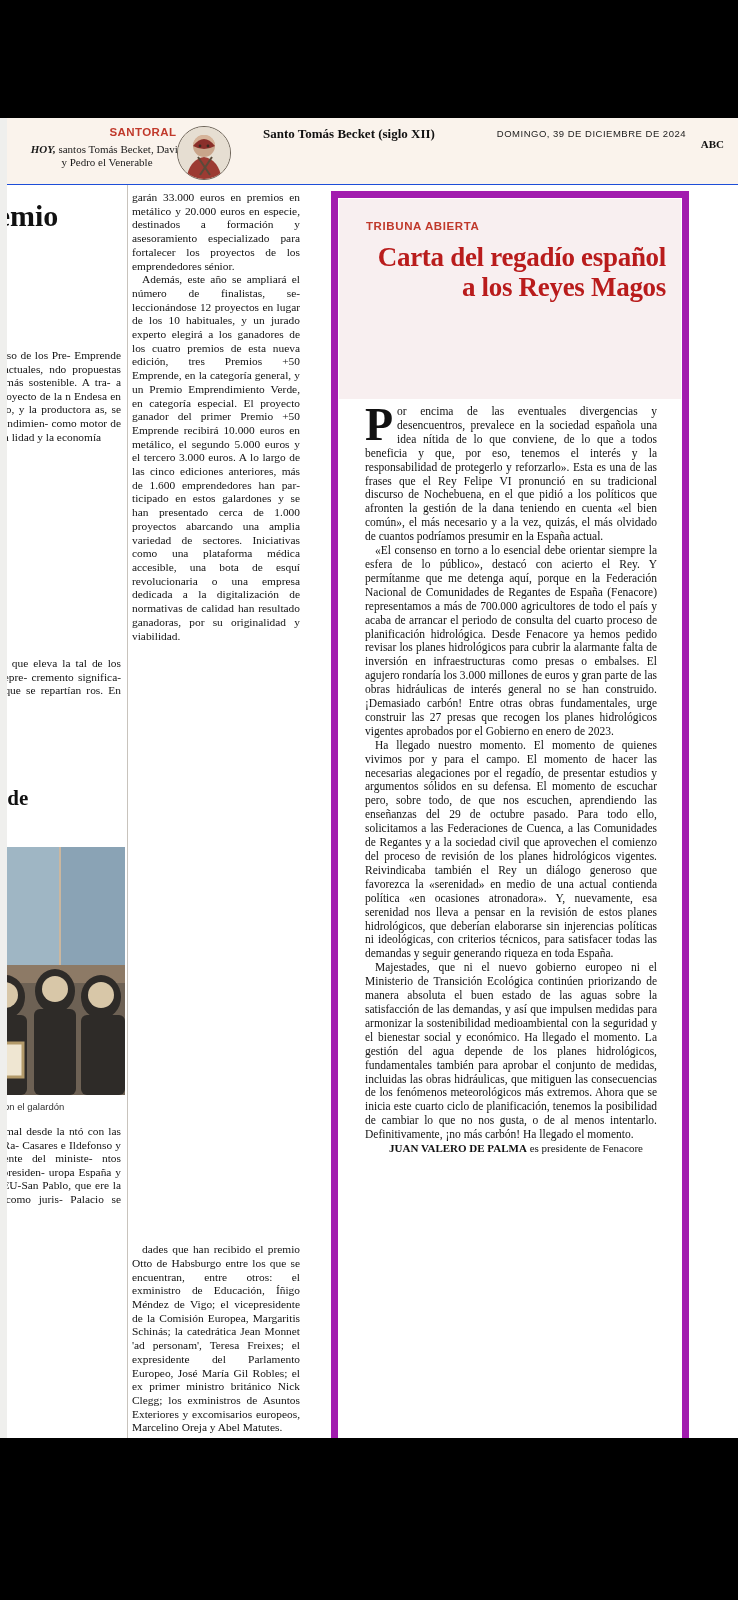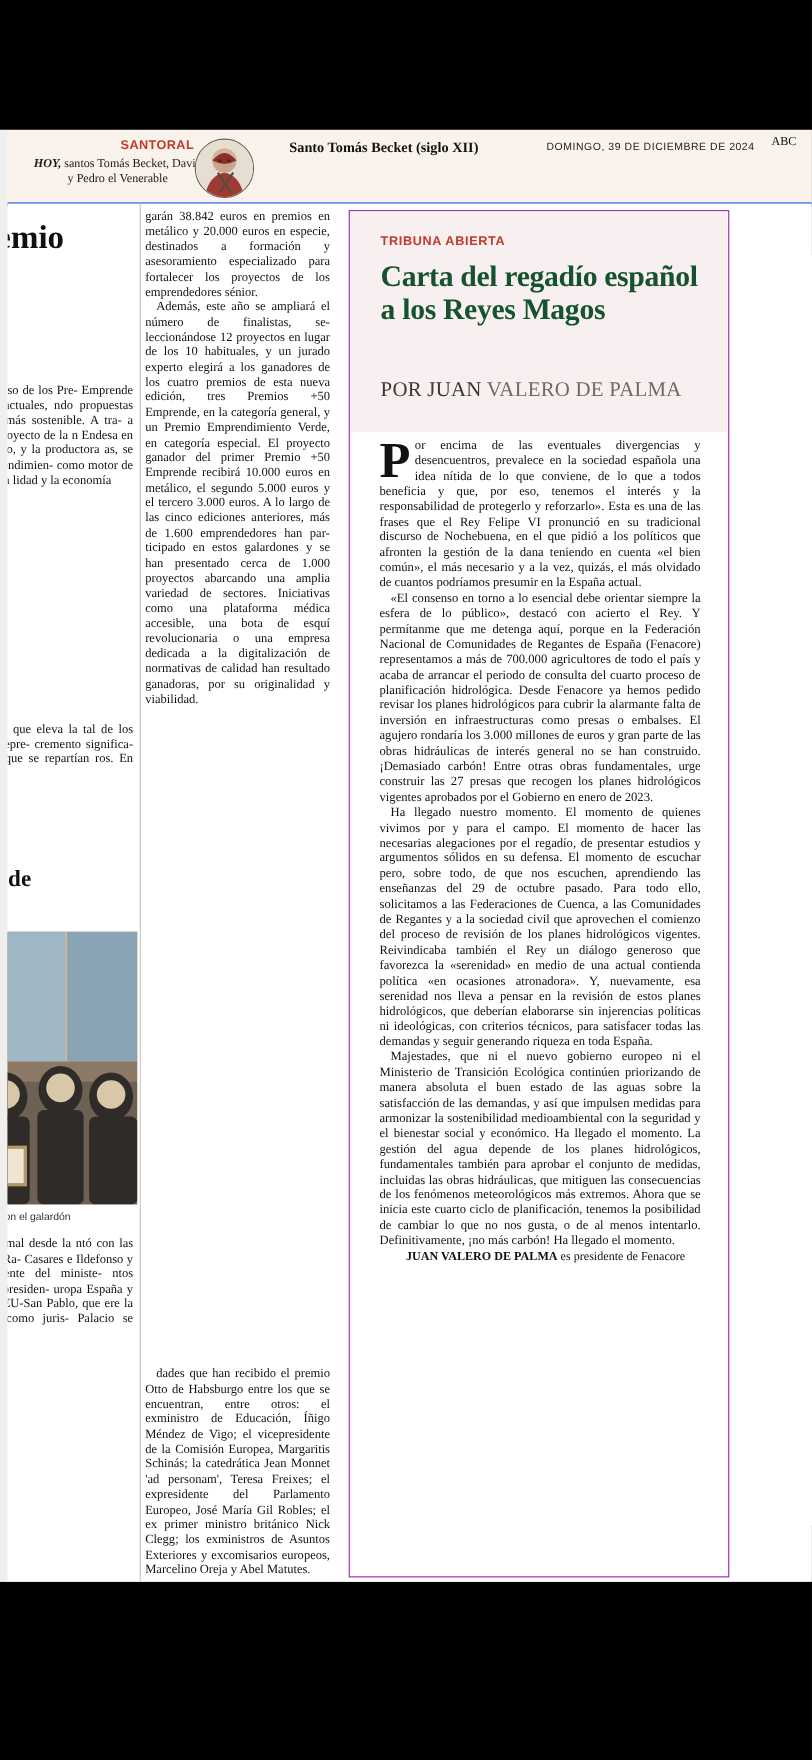--- a/index.html
+++ b/index.html
@@ -98,23 +98,23 @@
     right: 52px;
     top: 10px;
     font-family: "Liberation Sans", sans-serif;
     font-size: 9.5px;
     letter-spacing: 0.5px;
     color: #1a1a1a;
   }
   .masthead-abc {
     position: absolute;
     right: 14px;
-    top: 5px;
-    font-family: "Liberation Serif", serif;
-    font-weight: normal;
+    top: 20px;
+    font-family: "Liberation Serif", serif;
+    font-weight: bold;
     font-size: 11px;
     color: #111;
   }
 
   
   .body-area {
     position: absolute;
     left: 7px;
     top: 67px;
     width: 731px;
@@ -224,25 +224,25 @@
     line-height: 13.7px;
     text-align: justify;
     color: #111;
     text-indent: 0;
   }
   .col-mid p + p { text-indent: 10px; }
 
   
   .tribuna {
     position: absolute;
-    left: 310px;
+    left: 324px;
     top: 6px;
     width: 344px;
     height: 1241px;
-    border: 1px solid #a21caf;
+    border: 7px solid #a21caf;
     background: #ffffff;
   }
   .tribuna-tint {
     position: absolute;
     left: 1px;
     top: 1px;
     width: 342px;
     height: 200px;
     background: #f8eff0;
   }
@@ -258,22 +258,23 @@
   }
   .tribuna-title {
     position: absolute;
     left: 28px;
     top: 44px;
     width: 300px;
     font-family: "Liberation Serif", serif;
     font-weight: bold;
     font-size: 27px;
     line-height: 30px;
-    color: #14532d;
+    color: #b91c1c;
     letter-spacing: -0.3px;
+    text-align: right;
   }
   .tribuna-author {
     position: absolute;
     left: 28px;
     top: 152px;
     width: 300px;
     font-family: "Liberation Serif", serif;
     font-size: 19px;
     color: #6e6a66;
     letter-spacing: 0.2px;
@@ -387,32 +388,29 @@
           <rect x="98" y="196" width="46" height="34" fill="#efe6d2" stroke="#b39a6a" stroke-width="3"></rect>
         </svg>
       </div>
       <div class="clip-caption">istra de Asuntos Exteriores, con el galardón</div>
       <div class="clip-body3">datio' se desarrolló a informal desde la ntó con las interven- los embajadores Ra- Casares e Ildefonso y quienes destacaron l frente del ministe- ntos exteriores y de errril, vicepresiden- uropa España y pro- derecho en la Uni- CEU-San Pablo, que ere la premiada des- u faceta como juris- Palacio se incorpo- lista de personali-</div>
     </div>
 
     <div class="vrule" style="left:120px; top:0; height:1253px;"></div>
 
     <div class="col-mid">
-      <p>garán 38.842 euros en premios en metálico y 20.000 euros en especie, destinados a forma­ción y asesoramiento especia­lizado para fortalecer los pro­yectos de los emprendedores sénior.</p>
+      <p>garán 33.000 euros en premios en metálico y 20.000 euros en especie, destinados a forma­ción y asesoramiento especia­lizado para fortalecer los pro­yectos de los emprendedores sénior.</p>
       <p>Además, este año se amplia­rá el número de finalistas, se­leccionándose 12 proyectos en lugar de los 10 habituales, y un jurado experto elegirá a los ga­nadores de los cuatro premios de esta nueva edición, tres Pre­mios +50 Emprende, en la ca­tegoría general, y un Premio Emprendimiento Verde, en ca­tegoría especial. El proyecto ganador del primer Premio +50 Emprende recibirá 10.000 eu­ros en metálico, el segundo 5.000 euros y el tercero 3.000 euros. A lo largo de las cinco ediciones anteriores, más de 1.600 emprendedores han par­ticipado en estos galardones y se han presentado cerca de 1.000 proyectos abarcando una amplia variedad de sectores. Iniciativas como una platafor­ma médica accesible, una bota de esquí revolucionaria o una empresa dedicada a la digitali­zación de normativas de ca­lidad han resultado ganado­ras, por su originalidad y viabi­lidad.</p>
       <p style="margin-top:600px">dades que han recibido el pre­mio Otto de Habsburgo entre los que se encuentran, entre otros: el exministro de Educa­ción, Íñigo Méndez de Vigo; el vicepresidente de la Comi­sión Europea, Margaritis Schi­nás; la catedrática Jean Mon­net 'ad personam', Teresa Frei­xes; el expresidente del Parlamento Europeo, José Ma­ría Gil Robles; el ex primer mi­nistro británico Nick Clegg; los exministros de Asuntos Exteriores y excomisarios eu­ropeos, Marcelino Oreja y Abel Matutes.</p>
     </div>
 
     <div class="tribuna">
       <div class="tribuna-tint"></div>
       <div class="tribuna-kicker">TRIBUNA ABIERTA</div>
       <div class="tribuna-title">Carta del regadío español a los Reyes Magos</div>
-      <div class="tribuna-author">
-        <b>POR JUAN</b><span> VALERO DE PALMA</span>
-      </div>
       <div class="tribuna-body">
         <p class="first"><span class="dropcap">P</span><span>or encima de las eventuales divergencias y desencuentros, prevalece en la sociedad es­pañola una idea nítida de lo que conviene, de lo que a todos beneficia y que, por eso, tene­mos el interés y la responsabilidad de protegerlo y re­forzarlo». Esta es una de las frases que el Rey Felipe VI pronunció en su tradicional discurso de Nochebue­na, en el que pidió a los políticos que afronten la ges­tión de la dana teniendo en cuenta «el bien común», el más necesario y a la vez, quizás, el más olvidado de cuantos podríamos presumir en la España actual.</span></p>
         <p>«El consenso en torno a lo esencial debe orientar siempre la esfera de lo público», destacó con acierto el Rey. Y permítanme que me detenga aquí, porque en la Federación Nacional de Comunidades de Regantes de España (Fenacore) representamos a más de 700.000 agricultores de todo el país y acaba de arrancar el pe­riodo de consulta del cuarto proceso de planificación hidrológica. Desde Fenacore ya hemos pedido revisar los planes hidrológicos para cubrir la alarmante falta de inversión en infraestructuras como presas o em­balses. El agujero rondaría los 3.000 millones de eu­ros y gran parte de las obras hidráulicas de interés ge­neral no se han construido. ¡Demasiado carbón! En­tre otras obras fundamentales, urge construir las 27 presas que recogen los planes hidrológicos vigentes aprobados por el Gobierno en enero de 2023.</p>
         <p>Ha llegado nuestro momento. El momento de quie­nes vivimos por y para el campo. El momento de ha­cer las necesarias alegaciones por el regadío, de pre­sentar estudios y argumentos sólidos en su defensa. El momento de escuchar pero, sobre todo, de que nos escuchen, aprendiendo las enseñanzas del 29 de oc­tubre pasado. Para todo ello, solicitamos a las Fede­raciones de Cuenca, a las Comunidades de Regantes y a la sociedad civil que aprovechen el comienzo del proceso de revisión de los planes hidrológicos vigen­tes. Reivindicaba también el Rey un diálogo generoso que favorezca la «serenidad» en medio de una actual contienda política «en ocasiones atronadora». Y, nue­vamente, esa serenidad nos lleva a pensar en la revi­sión de estos planes hidrológicos, que deberían elabo­rarse sin injerencias políticas ni ideológicas, con cri­terios técnicos, para satisfacer todas las demandas y seguir generando riqueza en toda España.</p>
         <p>Majestades, que ni el nuevo gobierno europeo ni el Ministerio de Transición Ecológica continúen priori­zando de manera absoluta el buen estado de las aguas sobre la satisfacción de las demandas, y así que im­pulsen medidas para armonizar la sostenibilidad me­dioambiental con la seguridad y el bienestar social y económico. Ha llegado el momento. La gestión del agua depende de los planes hidrológicos, fundamen­tales también para aprobar el conjunto de medidas, incluidas las obras hidráulicas, que mitiguen las con­secuencias de los fenómenos meteorológicos más ex­tremos. Ahora que se inicia este cuarto ciclo de plani­ficación, tenemos la posibilidad de cambiar lo que no nos gusta, o de al menos intentarlo. Definitivamente, ¡no más carbón! Ha llegado el momento.</p>
         <p class="tribuna-sig"><b>JUAN VALERO DE PALMA</b><span> es presidente de Fenacore</span></p>
       </div>
     </div>
 
   </div>

